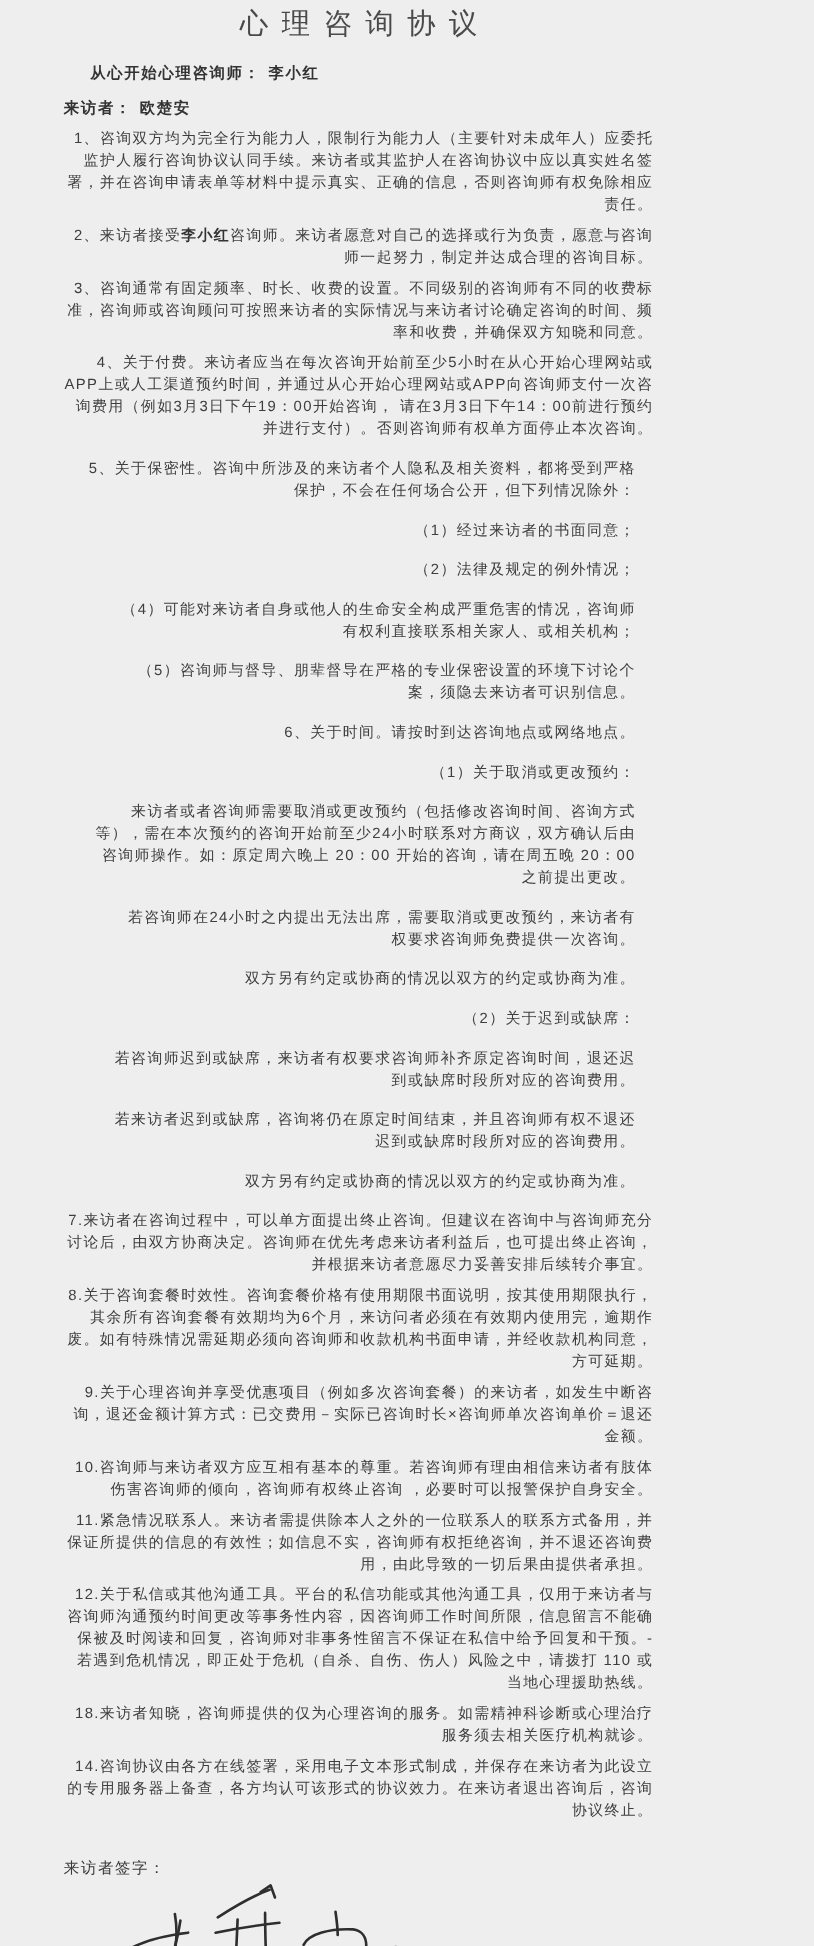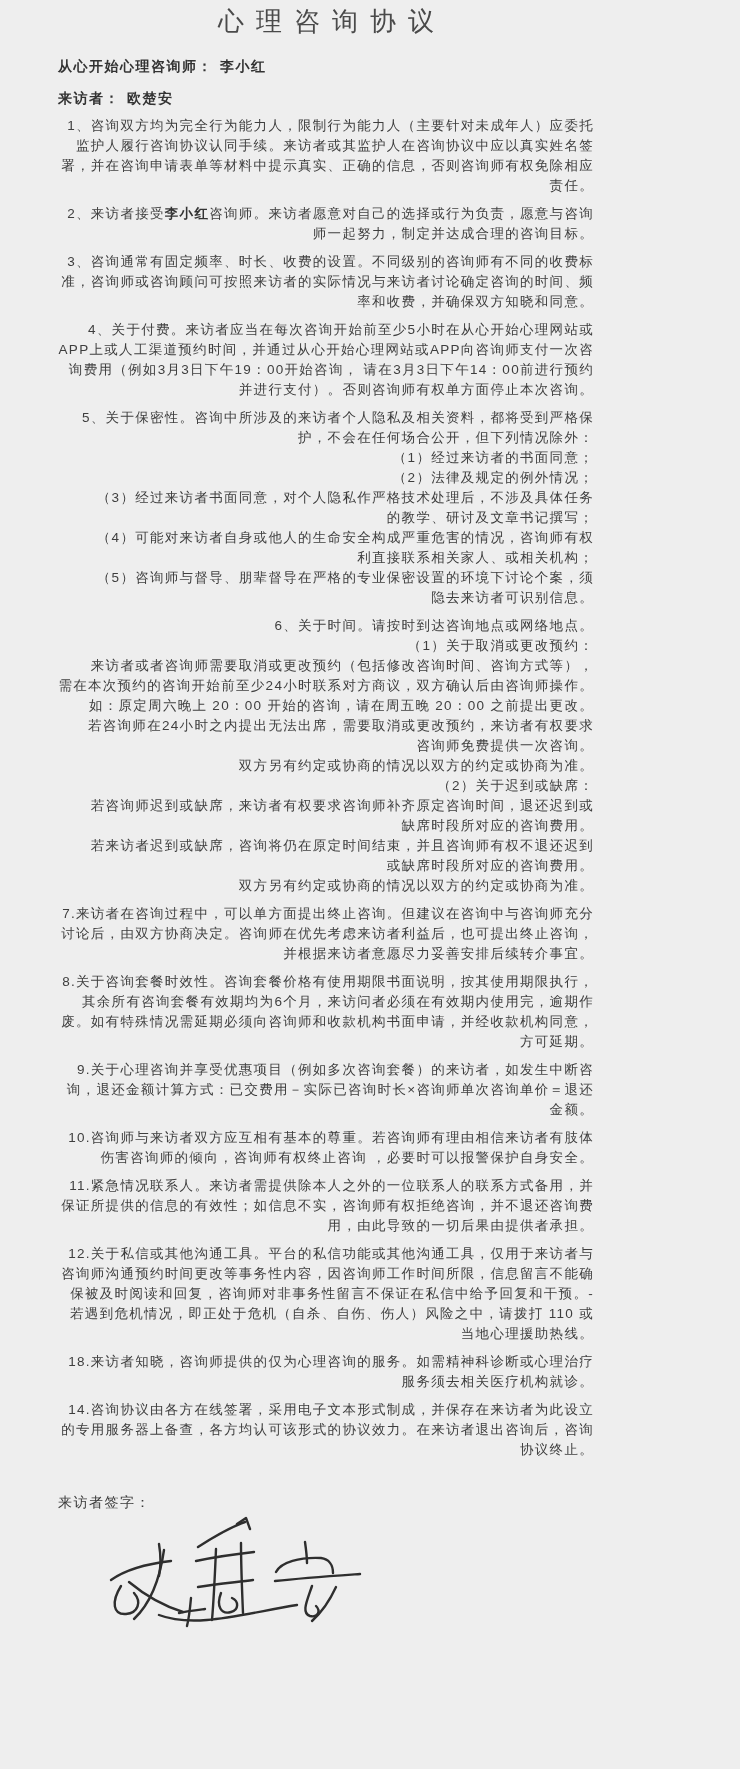--- a/index.html
+++ b/index.html
@@ -17,27 +17,27 @@
     font-size:26px;line-height:30px;
     font-weight:400;color:#4a4a4a;
     letter-spacing:12px;
     text-indent:12px; 
   }
   .head-line{
     font-weight:bold;color:#333333;
     font-size:14px;line-height:20px;
     letter-spacing:1.5px;
   }
-  .head-line.counselor{margin-top:20px;}
+  .head-line.counselor{margin-top:20px;margin-left:24px;}
   .head-line.client{margin-top:12px;}
   .head-name{margin-left:7px;}
   .body-text{font-size:13.5px;line-height:20px;letter-spacing:1.3px;text-align:right;}
   p.clause{margin:8px 0;}
   .clause-group{margin:8px 0;}
-  .clause-group div{margin:0;}
+  .clause-group div{margin:16px;}
   .ind-a{text-indent:36px;} 
   .ind-b{text-indent:28px;} 
   .inline-bold{font-weight:bold;color:#333333;}
   .sign-label{
     font-size:14px;line-height:20px;letter-spacing:1.5px;
     color:#3a3a3a;margin-top:32px;
   }
   .signature-wrap{margin-top:4px;margin-left:38px;width:300px;height:168px;}
   .signature-wrap svg{display:block;}
 </style>
@@ -63,21 +63,20 @@
 
       <p class="clause"><span>2、来访者接受</span><span class="inline-bold">李小红</span><span>咨询师。来访者愿意对自己的选择或行为负责，愿意与咨询师一起努力，制定并达成合理的咨询目标。</span></p>
 
       <p class="clause">3、咨询通常有固定频率、时长、收费的设置。不同级别的咨询师有不同的收费标准，咨询师或咨询顾问可按照来访者的实际情况与来访者讨论确定咨询的时间、频率和收费，并确保双方知晓和同意。</p>
       <p class="clause">4、关于付费。来访者应当在每次咨询开始前至少5小时在从心开始心理网站或APP上或人工渠道预约时间，并通过从心开始心理网站或APP向咨询师支付一次咨询费用（例如3月3日下午19：00开始咨询， 请在3月3日下午14：00前进行预约并进行支付）。否则咨询师有权单方面停止本次咨询。</p>
 
       <div class="clause-group">
         <div>5、关于保密性。咨询中所涉及的来访者个人隐私及相关资料，都将受到严格保护，不会在任何场合公开，但下列情况除外：</div>
         <div class="ind-a">（1）经过来访者的书面同意；</div>
         <div class="ind-a">（2）法律及规定的例外情况；</div>
-        <div class="ind-a">（3）经过来访者书面同意，对个人隐私作严格技术处理后，不涉及具体任务的教学、研讨及文章书记撰写；</div>
         <div class="ind-a">（4）可能对来访者自身或他人的生命安全构成严重危害的情况，咨询师有权利直接联系相关家人、或相关机构；</div>
         <div class="ind-a">（5）咨询师与督导、朋辈督导在严格的专业保密设置的环境下讨论个案，须隐去来访者可识别信息。</div>
       </div>
 
       <div class="clause-group">
         <div>6、关于时间。请按时到达咨询地点或网络地点。</div>
         <div class="ind-a">（1）关于取消或更改预约：</div>
         <div class="ind-b">来访者或者咨询师需要取消或更改预约（包括修改咨询时间、咨询方式等），需在本次预约的咨询开始前至少24小时联系对方商议，双方确认后由咨询师操作。如：原定周六晚上 20：00 开始的咨询，请在周五晚 20：00 之前提出更改。</div>
         <div class="ind-b">若咨询师在24小时之内提出无法出席，需要取消或更改预约，来访者有权要求咨询师免费提供一次咨询。</div>
         <div class="ind-b">双方另有约定或协商的情况以双方的约定或协商为准。</div>

